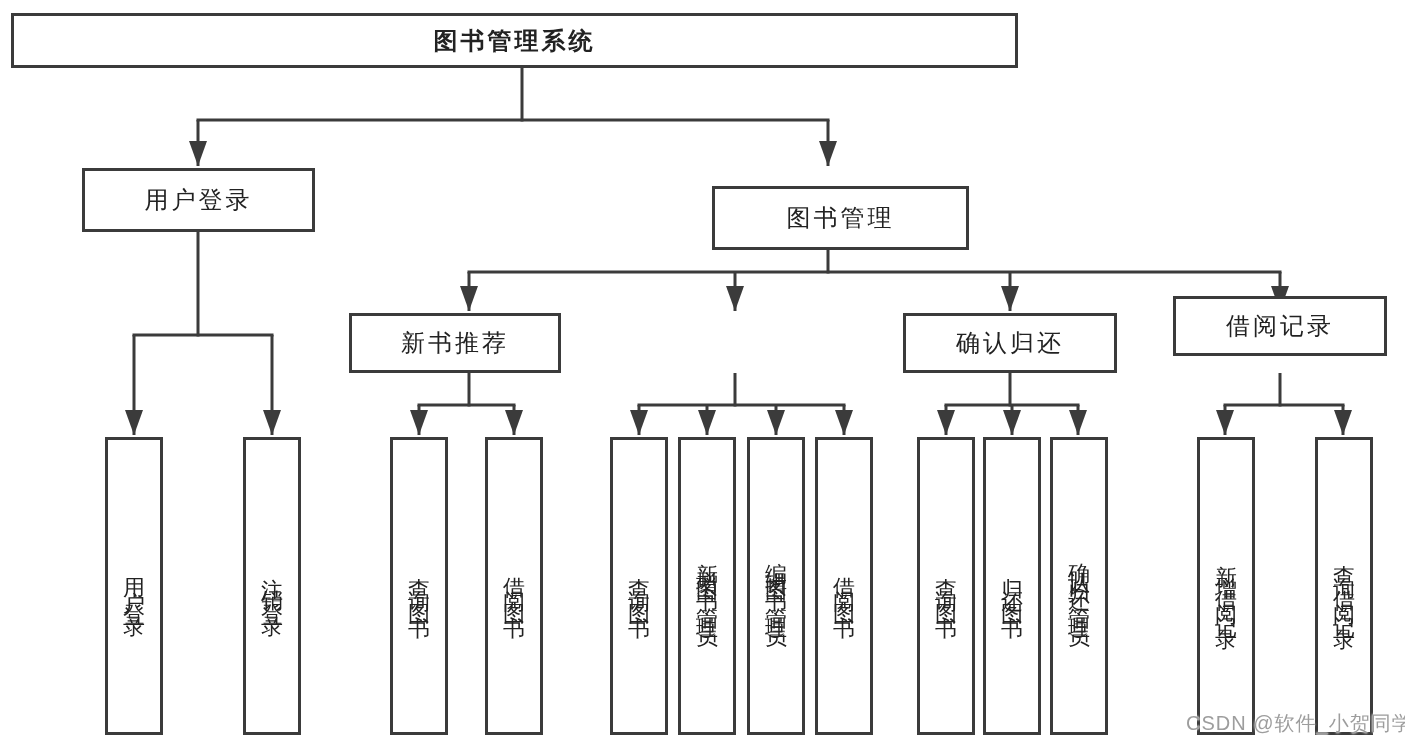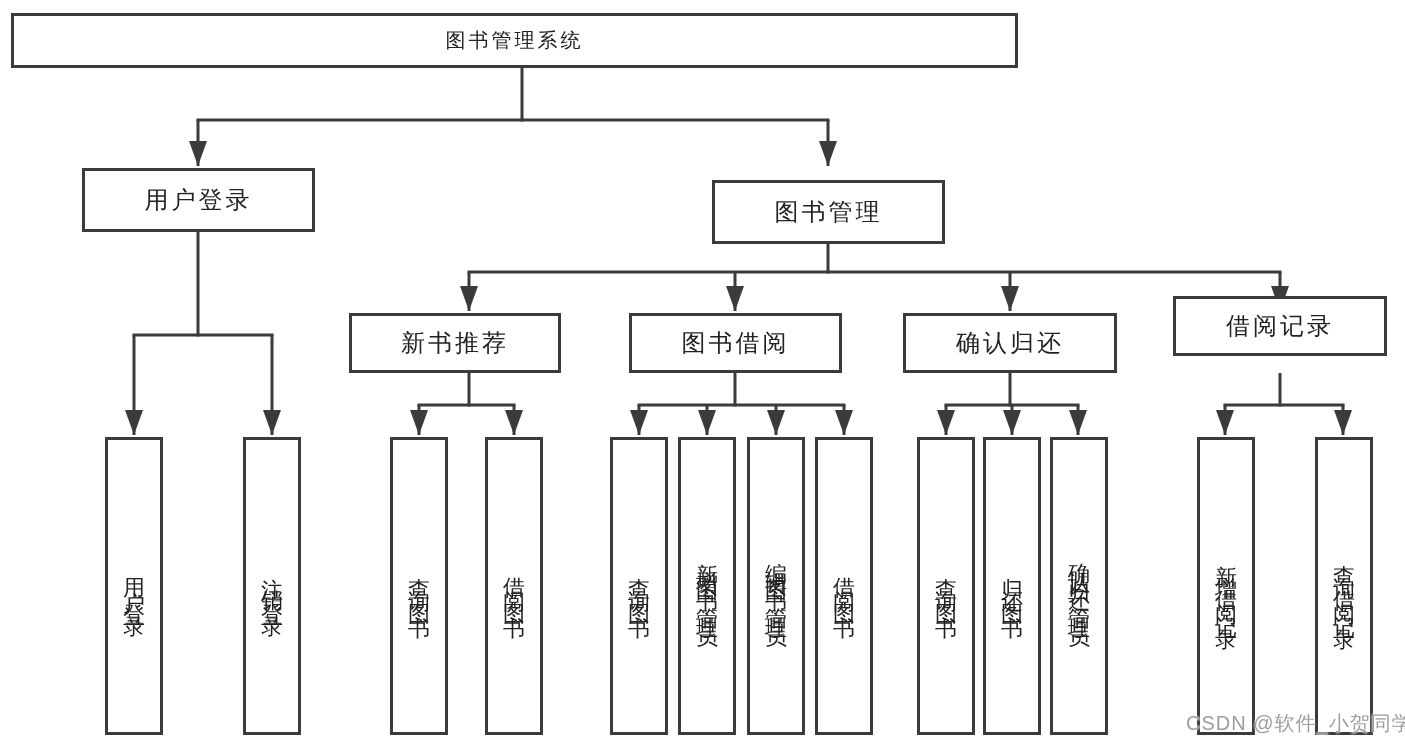--- a/index.html
+++ b/index.html
@@ -19,21 +19,21 @@
     border:3px solid #3b3b3b;
     display:flex;align-items:center;justify-content:center;
     z-index:2;
   }
   .hlabel{
     font-size:24px;
     letter-spacing:3px;
     color:#222222;
     white-space:nowrap;
   }
-  .node.root .hlabel{font-size:20px;}
+  .node.root .hlabel{font-size:24px;font-weight:bold;}
   .vbox{width:58px;height:298px;top:437px;}
   .vlabel{
     writing-mode:vertical-rl;
     text-orientation:mixed;
     font-size:22px;
     color:#222222;
     line-height:1;
     white-space:nowrap;
   }
   .watermark{
@@ -114,29 +114,26 @@
     </g>
   </svg>
 
   <div class="node root" style="left:11px;top:13px;width:1007px;height:55px">
     <span class="hlabel">图书管理系统</span>
   </div>
 
   <div class="node" style="left:82px;top:168px;width:233px;height:64px">
     <span class="hlabel">用户登录</span>
   </div>
-  <div class="node" style="left:712px;top:180px;width:233px;height:64px">
+  <div class="node" style="left:712px;top:186px;width:257px;height:64px">
     <span class="hlabel">图书管理</span>
   </div>
 
   <div class="node" style="left:349px;top:313px;width:212px;height:60px">
     <span class="hlabel">新书推荐</span>
-  </div>
-  <div class="node" style="left:629px;top:313px;width:213px;height:60px">
-    <span class="hlabel">图书借阅</span>
   </div>
   <div class="node" style="left:903px;top:313px;width:214px;height:60px">
     <span class="hlabel">确认归还</span>
   </div>
   <div class="node" style="left:1173px;top:296px;width:214px;height:60px">
     <span class="hlabel">借阅记录</span>
   </div>
 
   <div class="node vbox" style="left:105px">
     <span class="vlabel" style="letter-spacing: 13px;">用户登录</span>

